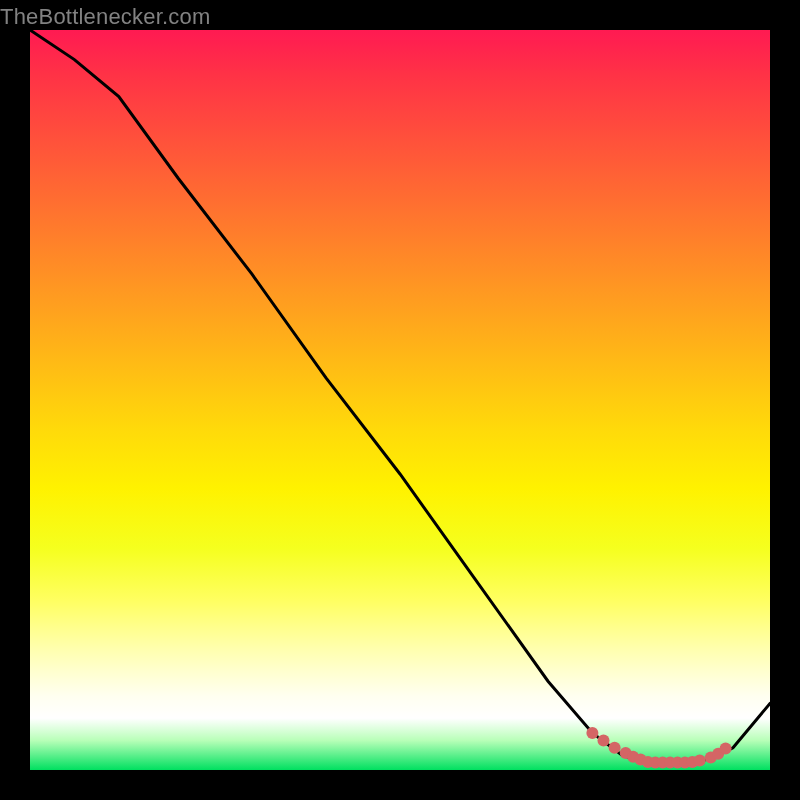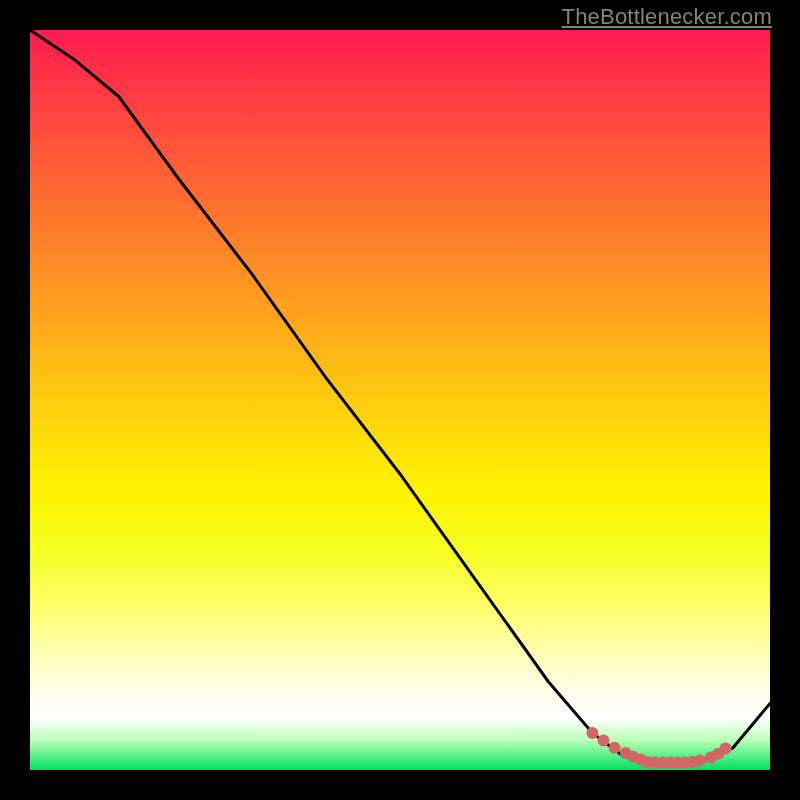--- a/index.html
+++ b/index.html
@@ -45,26 +45,25 @@
       #ffffff 93%,
       #b8ffb8 96%,
       #00e060 100%
     );
   }
   .attribution {
     position: absolute;
     left: 0;
     top: 4px;
     width: 772px;
-    text-align: right;
+    text-align: left;
     color: #828282;
     font-size: 22px;
     font-weight: 500;
     letter-spacing: 0.2px;
-    text-decoration: underline;
   }
   svg.curve {
     position: absolute;
     left: 0;
     top: 0;
     width: 740px;
     height: 740px;
   }
 </style>
 </head>

